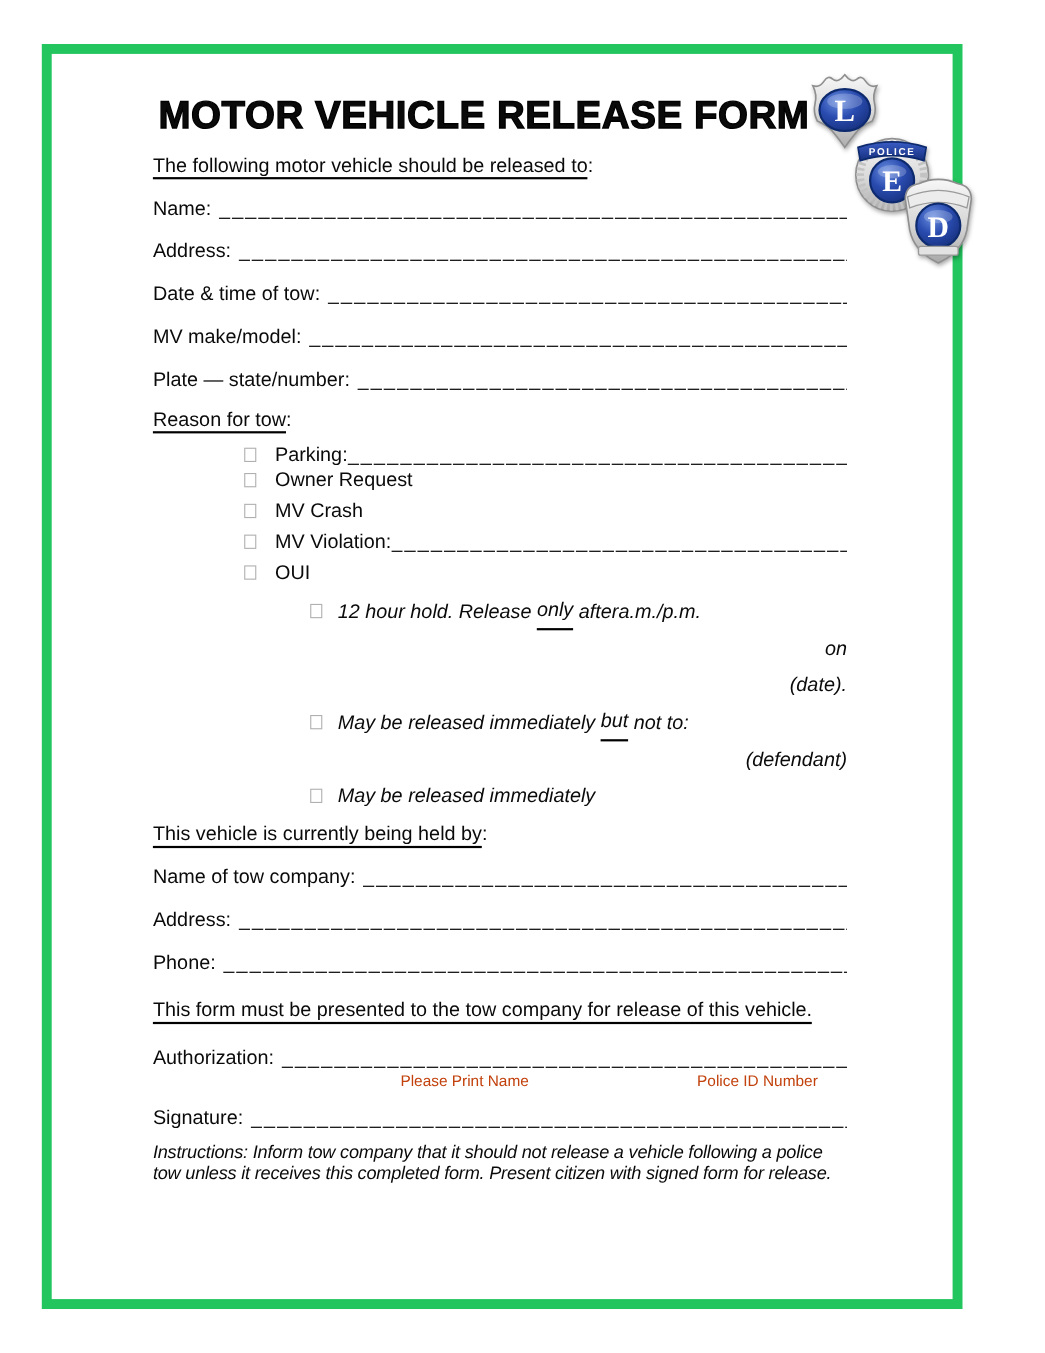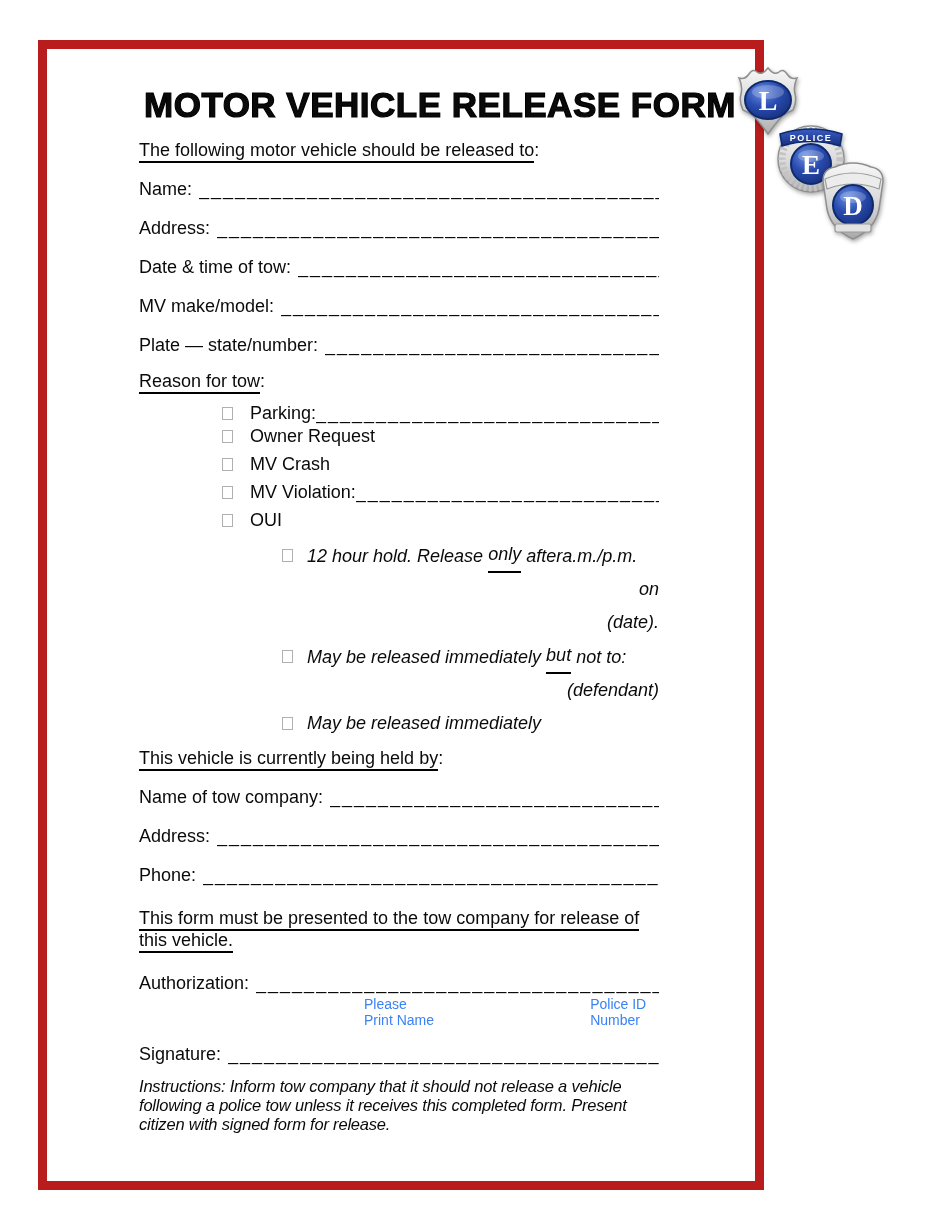--- a/index.html
+++ b/index.html
@@ -2,22 +2,22 @@
 <html><head>
 <meta charset="utf-8">
 <style>
   * { margin:0; padding:0; box-sizing:border-box; }
   html,body { background:#ffffff; }
   body {
     width:950px; height:1230px; position:relative; overflow:hidden;
     font-family:"Liberation Sans", sans-serif; color:#0a0a0a;
   }
   .frame {
-    position:absolute; left:38px; top:40px; width:726px; height:1150px;
-    border:9px solid #b91c1c; background:#ffffff;
+    position:absolute; left:38px; top:40px; width:837px; height:1150px;
+    border:9px solid #22c55e; background:#ffffff;
   }
   .content { padding:36px 96px 0 92px; }
 
   h1.title {
     font-size:35px; line-height:40px; font-weight:bold; letter-spacing:.5px;
     padding-left:5px; white-space:nowrap;
     -webkit-text-stroke:1.2px #000;
   }
 
   .sec-head { font-size:18px; margin-top:15px; }
@@ -43,21 +43,21 @@
   .oui-row {
     display:flex; align-items:flex-end; font-style:italic;
     font-size:18px; line-height:33px; padding-left:143px;
   }
   .oui-row .cbx { margin-right:14px; }
   .oui-row.cont { padding-left:168px;flex-direction:column; }
   .uw { border-bottom:2px solid #000; margin:0 5px; }
   .sp-l { margin-left:5px; }
 
   .notice { margin-top:21px; font-size:18px; line-height:22px; }
-  .captions { display:flex; font-size:14px; line-height:16px; margin-top:2px; color:#3b82f6; }
+  .captions { display:flex; font-size:14px; line-height:16px; margin-top:2px; color:#c2410c; }
   .captions .c1 { margin-left:225px; }
   .captions .c2 { margin-left:153px; }
   .sig { margin-top:15px; }
   .instructions {
     margin-top:12px; font-style:italic; font-size:16.5px; line-height:19px;
     letter-spacing:-.2px;
   }
 
   .badges { position:absolute; left:728px; top:58px; width:185px; height:195px; z-index:3; }
   .badges svg { position:absolute; filter:drop-shadow(1px 2px 2px rgba(0,0,0,.35)); }

